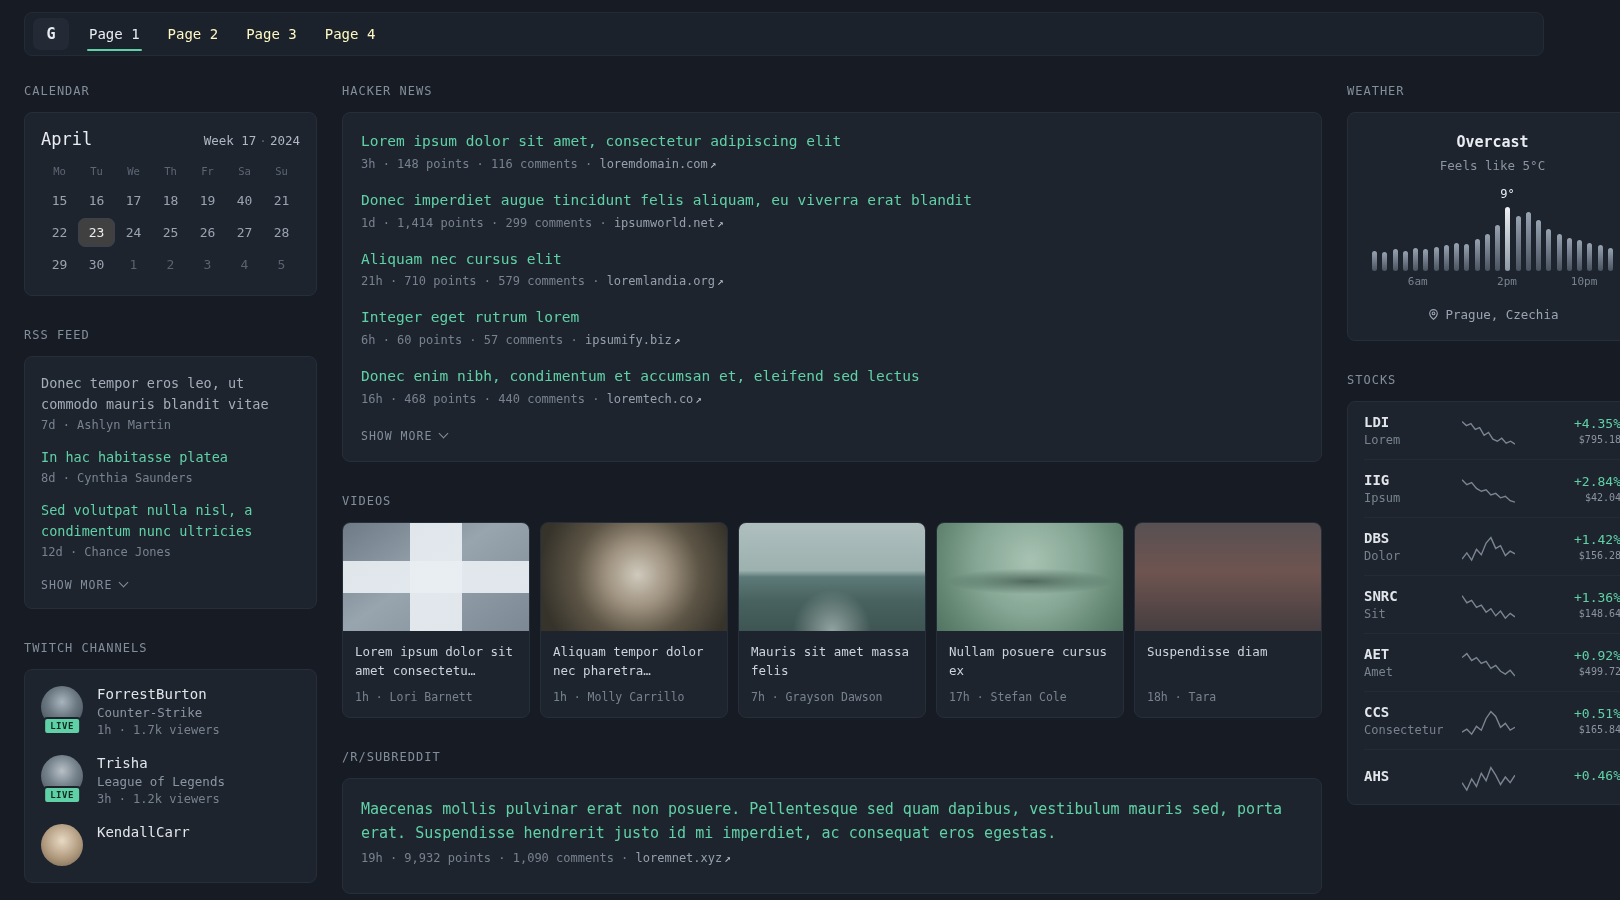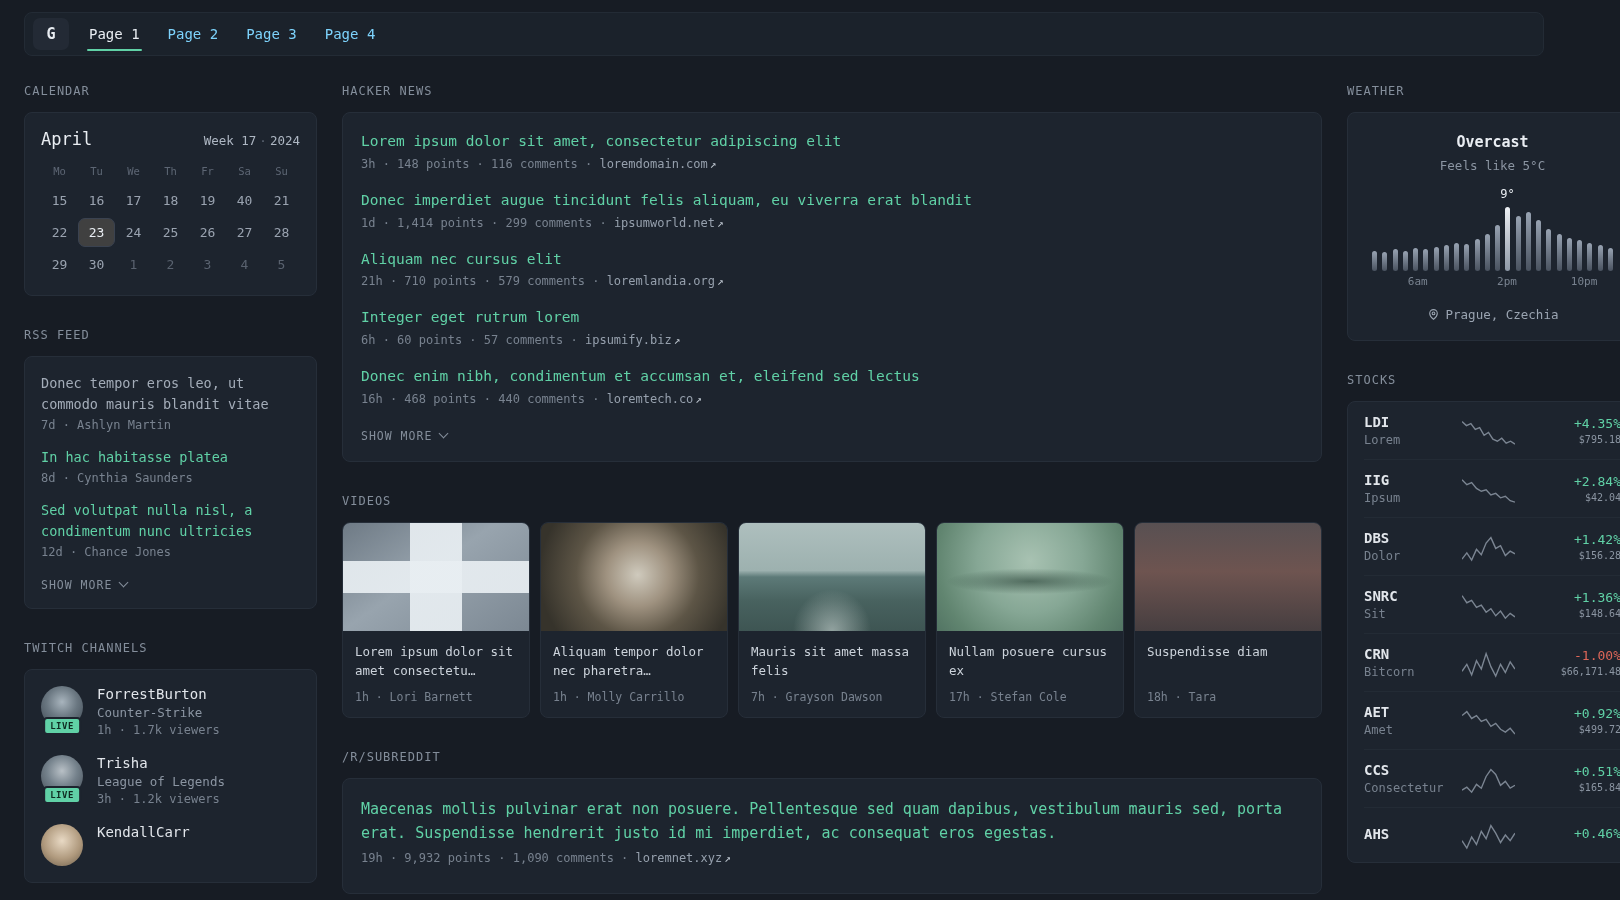--- a/index.html
+++ b/index.html
@@ -42,21 +42,21 @@
     width:36px;height:32px;
     display:flex;align-items:center;justify-content:center;
     background:#232a35;border-radius:7px;
     color:var(--text-bright);font-weight:bold;font-size:15px;
     margin-right:20px;
   }
   .tabs{display:flex;align-items:center;gap:28px;height:100%;}
   .tab{
     position:relative;height:100%;
     display:flex;align-items:center;
-    font-size:14px;color:#7dd3fc;
+    font-size:14px;color:#fef9c3;
   }
   .tab.active{color:var(--text-bright);}
   .tab.active::after{
     content:"";position:absolute;left:-2px;right:-2px;bottom:4px;
     height:2px;border-radius:2px;background:var(--accent);
   }
 
   
   .grid{
     display:grid;
@@ -487,33 +487,20 @@
             <div class="spark" data-interactable="false"><svg viewBox="0 0 100 32" preserveAspectRatio="none" width="100%" height="100%">
                   <polyline points="0.0,6.0 9.1,13.6 18.2,11.1 27.3,18.6 36.4,16.1 45.5,23.7 54.5,19.9 63.6,27.5 72.7,22.4 81.8,30.0 90.9,24.9 100.0,28.7" fill="none" stroke="#7b8592" stroke-width="1.4" vector-effect="non-scaling-stroke"></polyline>
                 </svg></div>
             <div class="stock-right">
                 <div class="stock-change up" data-interactable="false">+1.36%</div>
                 <div class="stock-price" data-interactable="false">$148.64</div>
               </div>
           </div>
           <div class="stock-row" data-interactable="true">
             <div class="stock-id">
-                <div class="stock-sym" data-interactable="false">CRN</div>
-                <div class="stock-name" data-interactable="false">Bitcorn</div>
-              </div>
-            <div class="spark" data-interactable="false"><svg viewBox="0 0 100 32" preserveAspectRatio="none" width="100%" height="100%">
-                  <polyline points="0.0,24.9 9.1,17.4 18.2,28.7 27.3,13.6 36.4,22.4 45.5,6.0 54.5,19.9 63.6,30.0 72.7,17.4 81.8,26.2 90.9,14.8 100.0,22.4" fill="none" stroke="#7b8592" stroke-width="1.4" vector-effect="non-scaling-stroke"></polyline>
-                </svg></div>
-            <div class="stock-right">
-                <div class="stock-change down" data-interactable="false">-1.00%</div>
-                <div class="stock-price" data-interactable="false">$66,171.48</div>
-              </div>
-          </div>
-          <div class="stock-row" data-interactable="true">
-            <div class="stock-id">
                 <div class="stock-sym" data-interactable="false">AET</div>
                 <div class="stock-name" data-interactable="false">Amet</div>
               </div>
             <div class="spark" data-interactable="false"><svg viewBox="0 0 100 32" preserveAspectRatio="none" width="100%" height="100%">
                   <polyline points="0.0,10.2 9.1,6.0 18.2,13.3 27.3,10.2 36.4,16.4 45.5,14.3 54.5,21.7 63.6,18.5 72.7,24.8 81.8,27.9 90.9,23.7 100.0,30.0" fill="none" stroke="#7b8592" stroke-width="1.4" vector-effect="non-scaling-stroke"></polyline>
                 </svg></div>
             <div class="stock-right">
                 <div class="stock-change up" data-interactable="false">+0.92%</div>
                 <div class="stock-price" data-interactable="false">$499.72</div>
               </div>

